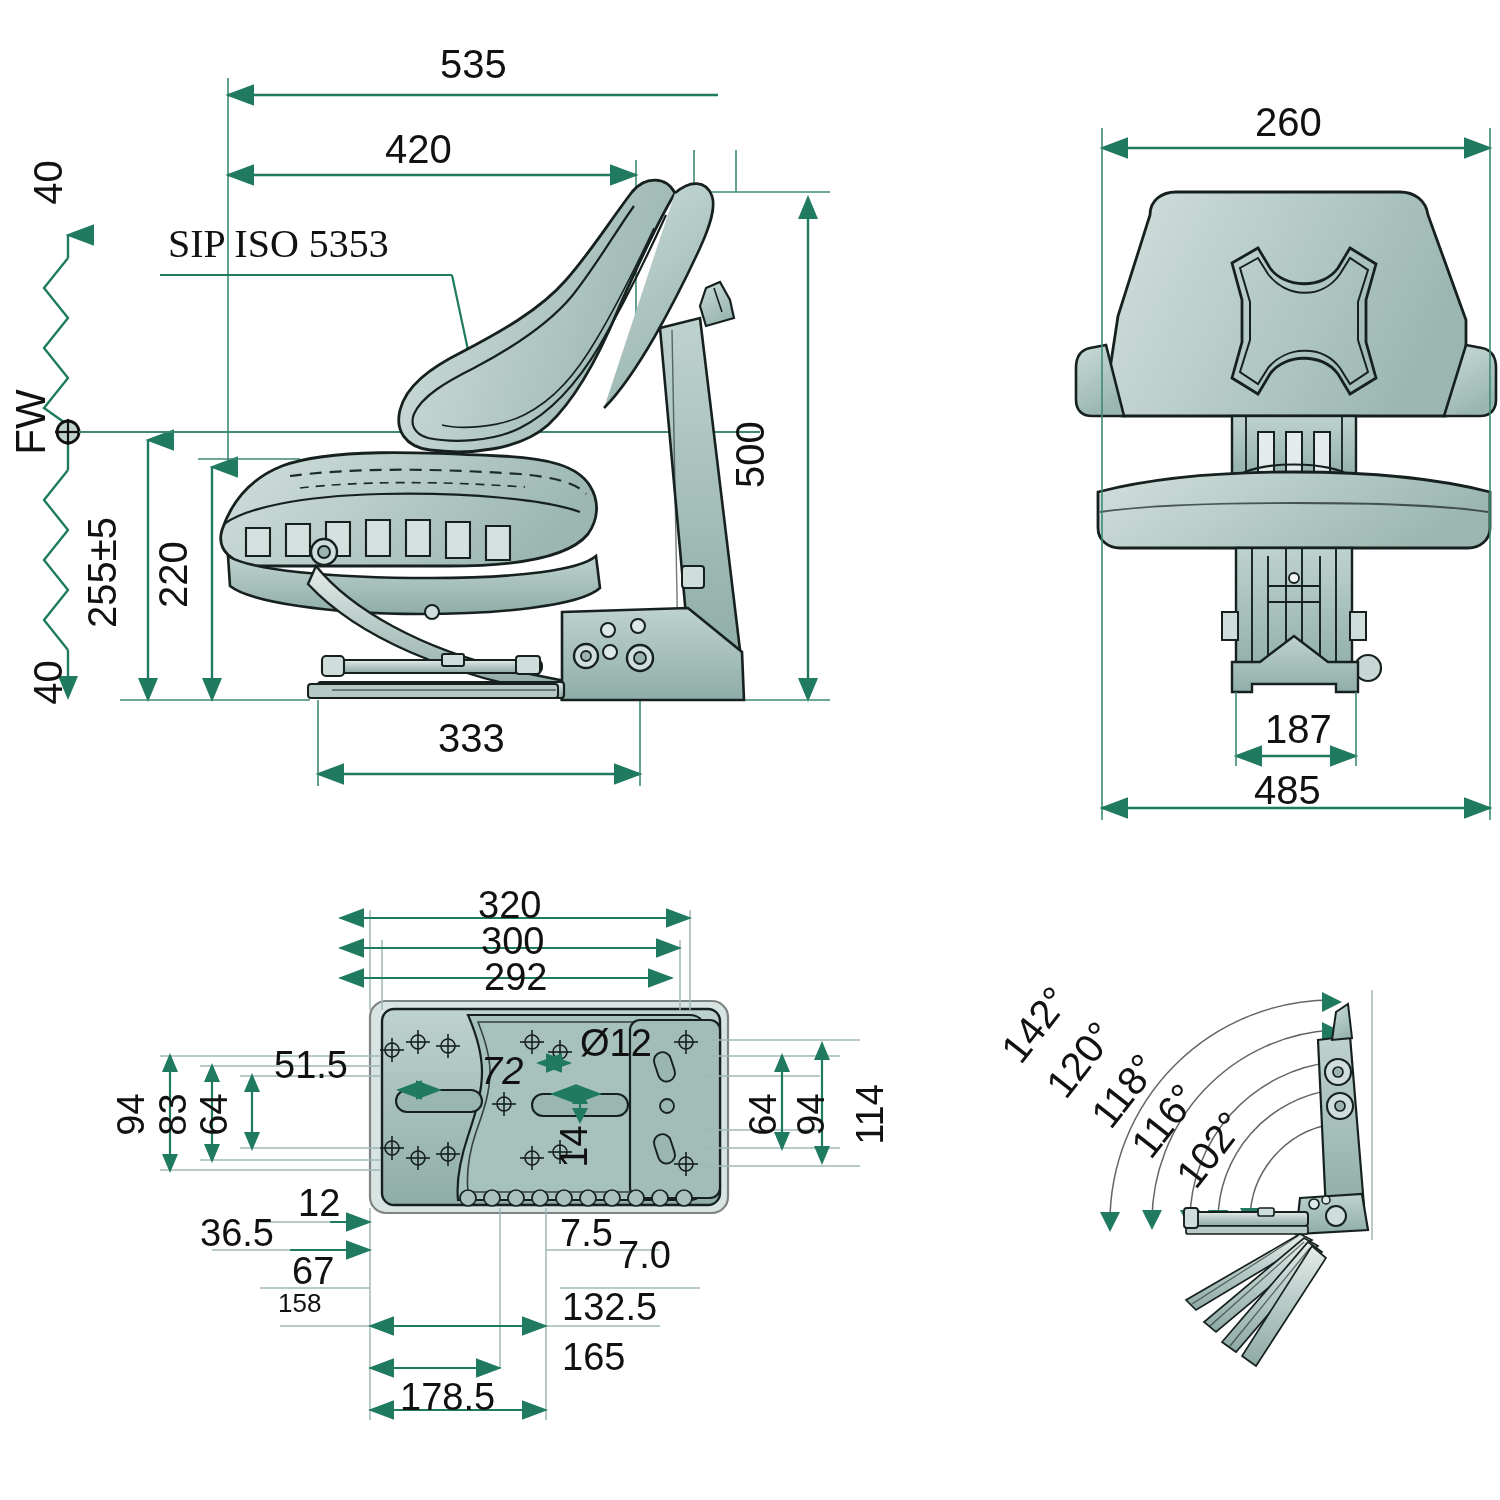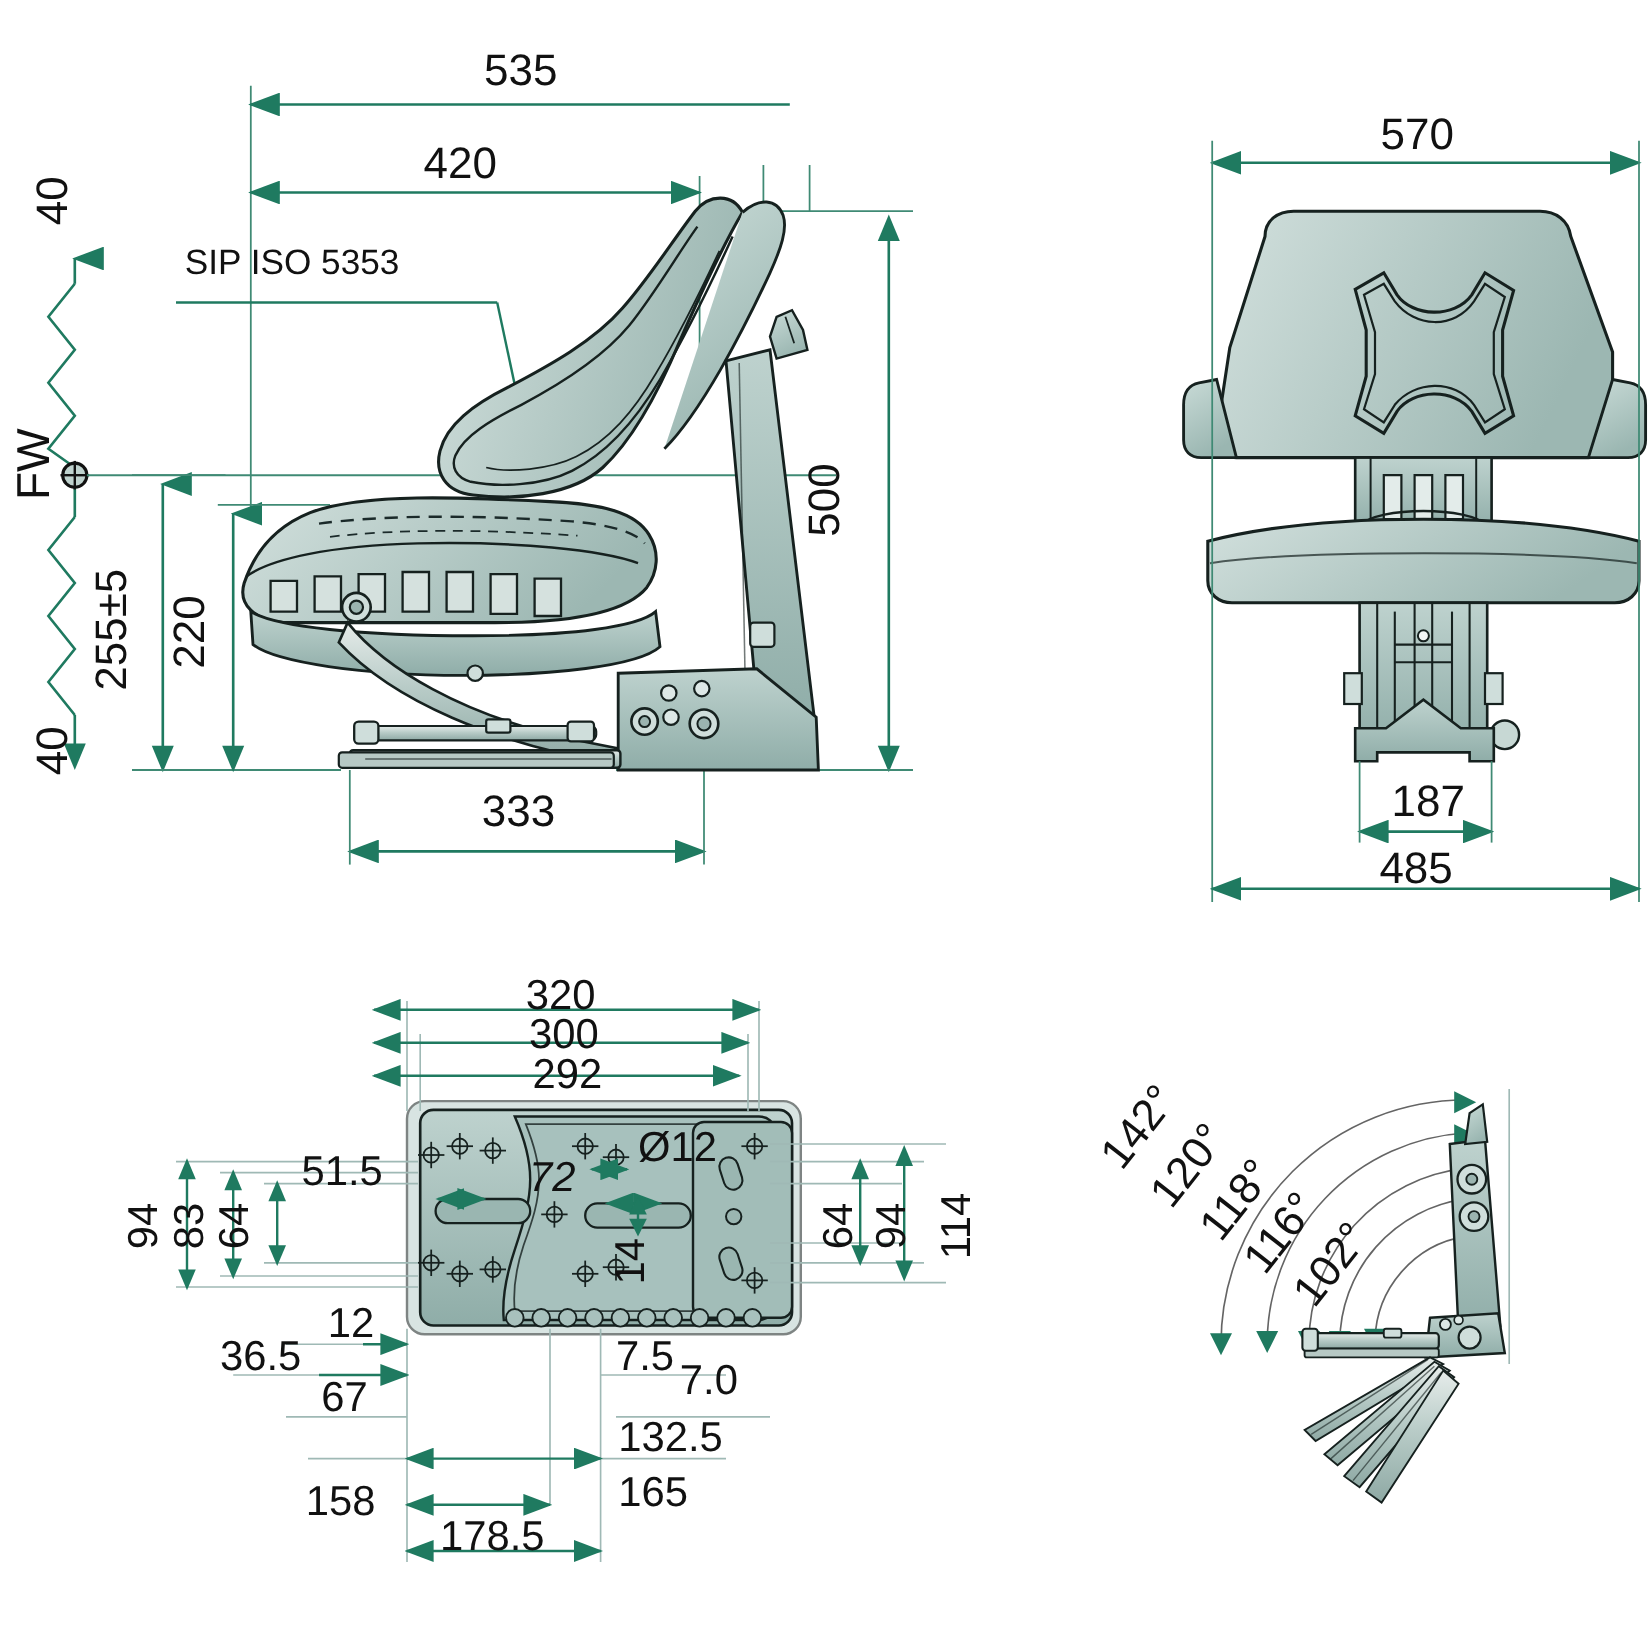--- a/index.html
+++ b/index.html
@@ -503,37 +503,37 @@
     </g>
   </g>
 
   </g>
 </svg>
 
 <div class="dimtxt" style="left:440px;top:42px;font-size:40px;">535</div>
 
 <div class="dimtxt" style="left:385px;top:127px;font-size:40px;">420</div>
 
-<div class="dimtxt" style="left:168px;top:220px;font-size:32px;">SIP ISO 5353</div>
+<div class="dimtxt" style="left:168px;top:220px;font-size:40px;font-family:Liberation Serif, serif;">SIP ISO 5353</div>
 
 <div class="dimtxt vert" style="left:26px;top:160px;font-size:40px;transform:rotate(-90deg);">40</div>
 
 <div class="dimtxt vert" style="left:-2px;top:398px;font-size:42px;transform:rotate(-90deg);">FW</div>
 
 <div class="dimtxt vert" style="left:26px;top:660px;font-size:40px;transform:rotate(-90deg);">40</div>
 
 <div class="dimtxt vert" style="left:47px;top:550px;font-size:40px;transform:rotate(-90deg);">255±5</div>
 
 <div class="dimtxt vert" style="left:140px;top:552px;font-size:40px;transform:rotate(-90deg);">220</div>
 
 <div class="dimtxt vert" style="left:717px;top:432px;font-size:40px;transform:rotate(-90deg);">500</div>
 
 <div class="dimtxt" style="left:438px;top:716px;font-size:40px;">333</div>
 
-<div class="dimtxt" style="left:1255px;top:100px;font-size:40px;">570</div>
+<div class="dimtxt" style="left:1255px;top:100px;font-size:40px;">260</div>
 
 <div class="dimtxt" style="left:1265px;top:707px;font-size:40px;">187</div>
 
 <div class="dimtxt" style="left:1254px;top:768px;font-size:40px;">485</div>
 
 <div class="dimtxt" style="left:478px;top:884px;font-size:38px;">320</div>
 <div class="dimtxt" style="left:481px;top:920px;font-size:38px;">300</div>
 <div class="dimtxt" style="left:484px;top:956px;font-size:38px;">292</div>
 
 <div class="dimtxt vert" style="left:110px;top:1093px;font-size:38px;transform:rotate(-90deg);">94</div>
@@ -548,21 +548,21 @@
 
 <div class="dimtxt vert" style="left:553px;top:1125px;font-size:38px;transform:rotate(-90deg);">14</div>
 
 <div class="dimtxt vert" style="left:742px;top:1093px;font-size:38px;transform:rotate(-90deg);">64</div>
 <div class="dimtxt vert" style="left:790px;top:1093px;font-size:38px;transform:rotate(-90deg);">94</div>
 <div class="dimtxt vert" style="left:840px;top:1093px;font-size:38px;transform:rotate(-90deg);">114</div>
 
 <div class="dimtxt" style="left:298px;top:1182px;font-size:38px;">12</div>
 <div class="dimtxt" style="left:182px;top:1212px;font-size:38px;margin-left:18px;">36.5</div>
 <div class="dimtxt" style="left:292px;top:1250px;font-size:38px;">67</div>
-<div class="dimtxt" style="left:278px;top:1344px;font-size:38px;">158</div>
+<div class="dimtxt" style="left:278px;top:1288px;font-size:26px;">158</div>
 <div class="dimtxt" style="left:400px;top:1376px;font-size:38px;">178.5</div>
 
 <div class="dimtxt" style="left:560px;top:1212px;font-size:38px;text-align:center;">7.5</div>
 <div class="dimtxt" style="left:618px;top:1234px;font-size:38px;">7.0</div>
 <div class="dimtxt" style="left:562px;top:1286px;font-size:38px;">132.5</div>
 <div class="dimtxt" style="left:562px;top:1336px;font-size:38px;text-align:center;">165</div>
 
 <div class="dimtxt" style="left:1010px;top:1035px;font-size:40px;transform:rotate(-52deg);transform-origin:0 50%;">142°</div>
 <div class="dimtxt" style="left:1055px;top:1070px;font-size:40px;transform:rotate(-52deg);transform-origin:0 50%;">120°</div>
 <div class="dimtxt" style="left:1100px;top:1100px;font-size:40px;transform:rotate(-52deg);transform-origin:0 50%;">118°</div>

